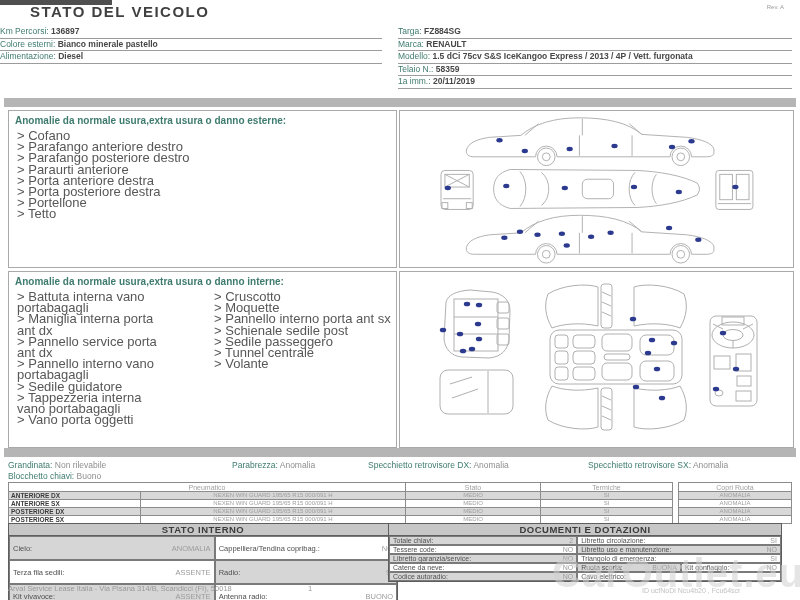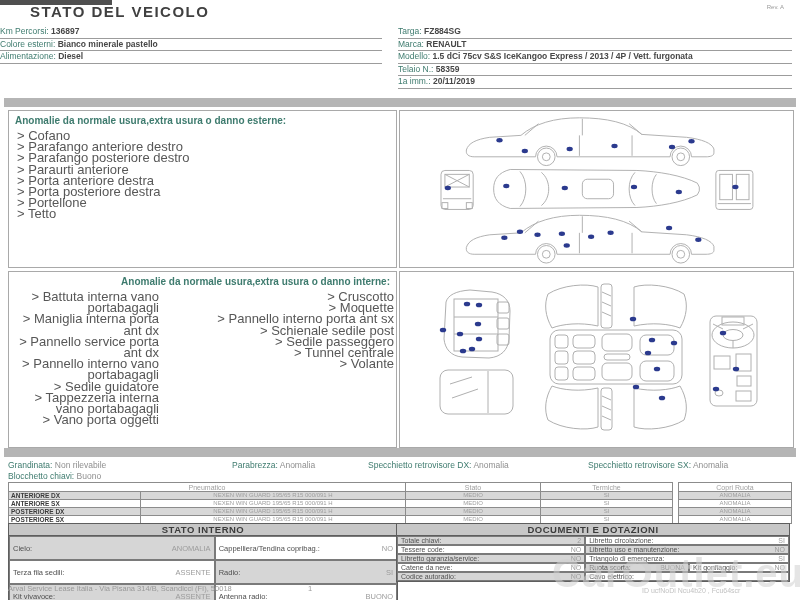--- a/index.html
+++ b/index.html
@@ -18,21 +18,21 @@
   .ilab{color:#3e7b6e;}
   .ival{color:#474747;font-weight:bold;}
 
   .bar{position:absolute;left:4px;width:792px;height:9px;background:#b5b5b5;}
   .bar1{top:98px;}
   .bar2{top:448px;}
 
   .panel{position:absolute;border:1px solid #a9a9a9;background:#fff;}
   #pExtList{left:8px;top:110px;width:387px;height:156px;}
   #pExtDiag{left:399px;top:110px;width:393px;height:156px;}
-  #pIntList{left:8px;top:271px;width:387px;height:175px;text-align:right;}
+  #pIntList{left:8px;top:271px;width:387px;height:175px;}
   #pIntDiag{left:399px;top:271px;width:393px;height:175px;}
   .phead{font-size:10px;font-weight:bold;color:#3e7b6e;padding:4px 6px 1px 6px;}
   .alist{list-style:none;margin:0;padding:0;position:absolute;top:19px;}
   .c1{left:8px;width:180px;}
   .c2{left:205px;width:180px;}
   #pIntList .c1{width:142px;}
   .alist li{font-size:13px;line-height:11.2px;color:#575757;}
   .alist li::before{content:"> ";}
   .panel svg{display:block;position:absolute;left:0;top:0;}
 
@@ -48,21 +48,21 @@
   .ctable{position:absolute;left:678px;top:482px;width:114px;}
   .ttable th,.ttable td,.ctable th,.ctable td{border:1px solid #8c8c8c;padding:0 2px;
       height:7px;line-height:7px;overflow:hidden;white-space:nowrap;}
   .ttable th,.ctable th{font-weight:normal;color:#9f9f9f;font-size:7px;text-align:center;height:8px;}
   td.pos{font-weight:bold;color:#3c3c3c;font-size:6.5px;text-align:left;}
   td.tyre,td.mid,.ctable td{color:#9e9e9e;font-size:6px;text-align:center;}
   tr.shade td{background:#d8d8d8;}
 
   .btable{position:absolute;top:523px;border:1px solid #5e5e5e;background:#fff;}
   .leftT{left:8px;width:388px;}
-  .rightT{left:396px;width:392px;}
+  .rightT{left:388px;width:392px;}
   .bhead{background:#c7c7c7;border-bottom:1px solid #5e5e5e;font-weight:bold;font-size:9.5px;
          text-align:center;color:#3b3b3b;height:11px;line-height:11px;letter-spacing:0.5px;}
   .brow{display:flex;height:24px;}
   .rightT .brow{height:9px;}
   .bcell{display:flex;justify-content:space-between;align-items:center;border:1px solid #7a7a7a;
          padding:0 3px;font-size:7.5px;overflow:hidden;white-space:nowrap;box-sizing:border-box;}
   .rightT .bcell{font-size:7px;}
   .blab{color:#4f4f4f;}
   .bval{color:#9c9c9c;}
   .shadeC{background:#d6d6d6;}

